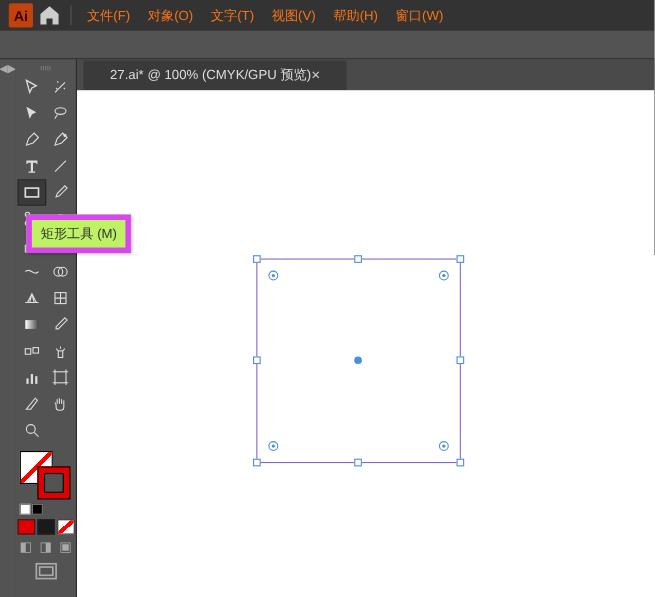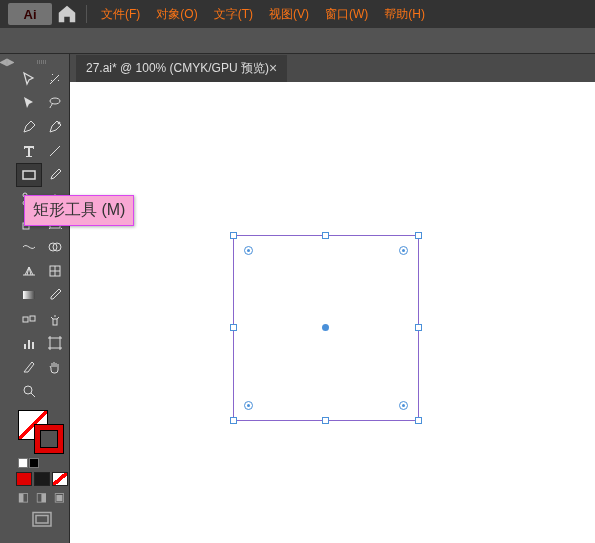--- a/index.html
+++ b/index.html
@@ -1,18 +1,18 @@
 <!DOCTYPE html>
 <html><head>
 <meta charset="utf-8">
 <style>
 *{margin:0;padding:0;box-sizing:border-box;font-family:"Microsoft YaHei",Arial,sans-serif;font-size:12px;user-select:none}
 body{width:595px;height:543px;background:#4a4a4a;overflow:hidden;position:relative}
 .menubar{height:28px;background:#333;display:flex;align-items:center;padding:0 8px;gap:4px}
-.ai-logo{width:44px;height:22px;background:#737373;color:#330000;font-weight:bold;display:flex;align-items:center;justify-content:center;font-size:13px;border-radius:2px}
+.ai-logo{width:22px;height:22px;background:#c2410c;color:#330000;font-weight:bold;display:flex;align-items:center;justify-content:center;font-size:13px;border-radius:2px}
 .home-icon{width:22px;height:22px;display:flex;align-items:center;justify-content:center;color:#ccc}
 .menu-sep{width:1px;height:18px;background:#555;margin:0 4px}
 .menu-item{color:#f97316;padding:4px 6px;cursor:pointer}
 .subbar{height:26px;background:#535353;border-bottom:1px solid #2a2a2a}
 .main{display:flex;height:calc(100% - 54px)}
 .tool-col{width:14px;background:#535353;display:flex;flex-direction:column;align-items:center;padding-top:2px}
 .tool-arrow{color:#aaa;font-size:10px;cursor:pointer}
 .toolbar{width:56px;background:#535353;border-right:1px solid #2a2a2a;padding:6px 2px;display:flex;flex-direction:column;align-items:center}
 .tool-grip{width:30px;height:4px;margin-bottom:4px;display:flex;justify-content:center;gap:1px}
 .tool-grip span{width:1px;height:4px;background:#777}
@@ -27,50 +27,50 @@
 .stroke-sw::after{content:"";position:absolute;top:5px;left:5px;right:5px;bottom:5px;background:#535353;border:1px solid #000}
 .mini-sw{position:absolute;bottom:-14px;left:0;display:flex;gap:1px}
 .mini-sw div{width:10px;height:10px;border:1px solid #777}
 .color-row{display:flex;gap:2px;margin-top:18px}
 .color-row div{width:16px;height:14px;border:1px solid #222}
 .mode-row{display:flex;gap:2px;margin-top:4px}
 .mode-row div{width:16px;height:14px;display:flex;align-items:center;justify-content:center;color:#aaa}
 .bottom-icon{margin-top:6px;color:#aaa;width:24px;height:20px;display:flex;align-items:center;justify-content:center}
 .doc-area{flex:1;background:#4a4a4a;display:flex;flex-direction:column}
 .tab-bar{height:28px;background:#4a4a4a;display:flex;align-items:center;padding-left:6px}
-.tab{background:#3a3a3a;color:#ddd;padding:5px 10px;display:flex;align-items:center;gap:0;font-size:12px}
+.tab{background:#3a3a3a;color:#ddd;padding:5px 24px;display:flex;align-items:center;gap:0;font-size:12px}
 .tab-close{color:#ccc;cursor:pointer;font-size:14px;line-height:1}
 .canvas-wrap{flex:1;background:#4a4a4a;padding:0;position:relative}
 .artboard{position:absolute;top:0;left:0;right:0;bottom:0;background:#fff}
 .shape{position:absolute;border:1px solid #8866cc}
 .sel-handle{position:absolute;width:7px;height:7px;background:#fff;border:1px solid #4a90d9}
 .corner-dot{position:absolute;width:9px;height:9px;border:1px solid #4a90d9;border-radius:50%;background:#fff}
 .corner-dot::after{content:"";position:absolute;top:2px;left:2px;width:3px;height:3px;background:#4a90d9;border-radius:50%}
 .center-dot{position:absolute;width:7px;height:7px;background:#4a90d9;border-radius:50%}
-.tooltip{position:absolute;background:#f9a8d4;border:1px solid #d946ef;padding:4px 8px;color:#333;font-size:16px;z-index:100;box-shadow:1px 1px 3px rgba(0,0,0,0.3)}
+.tooltip{position:absolute;background:#bef264;border:5px solid #d946ef;padding:4px 8px;color:#333;font-size:12px;z-index:100;box-shadow:1px 1px 3px rgba(0,0,0,0.3)}
 .watermark{position:absolute;bottom:20px;right:100px;color:#d0d0d0;font-size:20px;font-weight:bold;text-shadow:1px 1px 0 #aaa;pointer-events:none;text-align:center;line-height:1.2}
 .watermark .sub{font-size:11px;letter-spacing:2px;color:#ccc}
 </style>
 </head>
 <body>
 
 <div class="menubar">
   <div class="ai-logo">Ai</div>
   <div class="home-icon">
       <svg viewBox="0 0 16 16" fill="#ccc">
         <path d="M8 2l6 5v7h-4v-4H6v4H2V7z"></path>
       </svg>
     </div>
   <div class="menu-sep"></div>
   <div class="menu-item">文件(F)</div>
   <div class="menu-item">对象(O)</div>
   <div class="menu-item">文字(T)</div>
   <div class="menu-item">视图(V)</div>
+  <div class="menu-item">帮助(H)</div>
   <div class="menu-item">窗口(W)</div>
-  <div class="menu-item">帮助(H)</div>
 </div>
 
 <div class="subbar"></div>
 
 <div class="main">
   <div class="tool-col">
     <span class="tool-arrow">◀▶</span>
   </div>
   <div class="toolbar">
     <div class="tool-grip">

